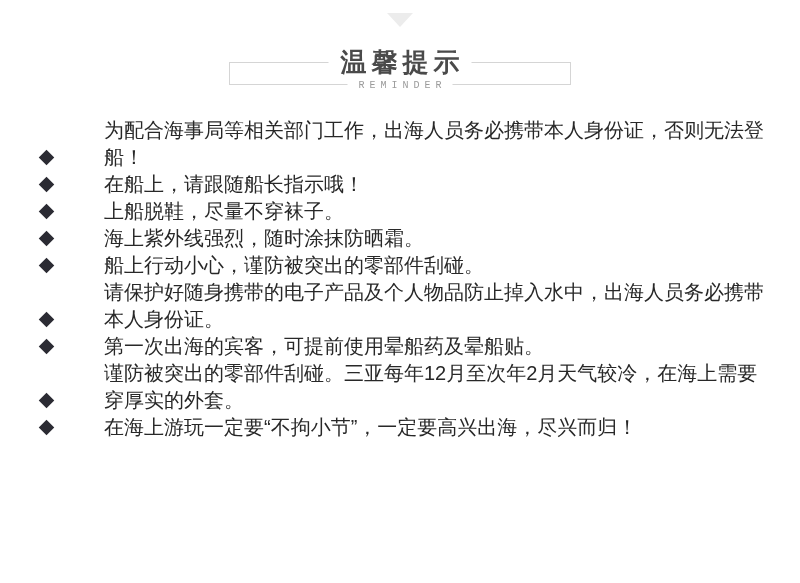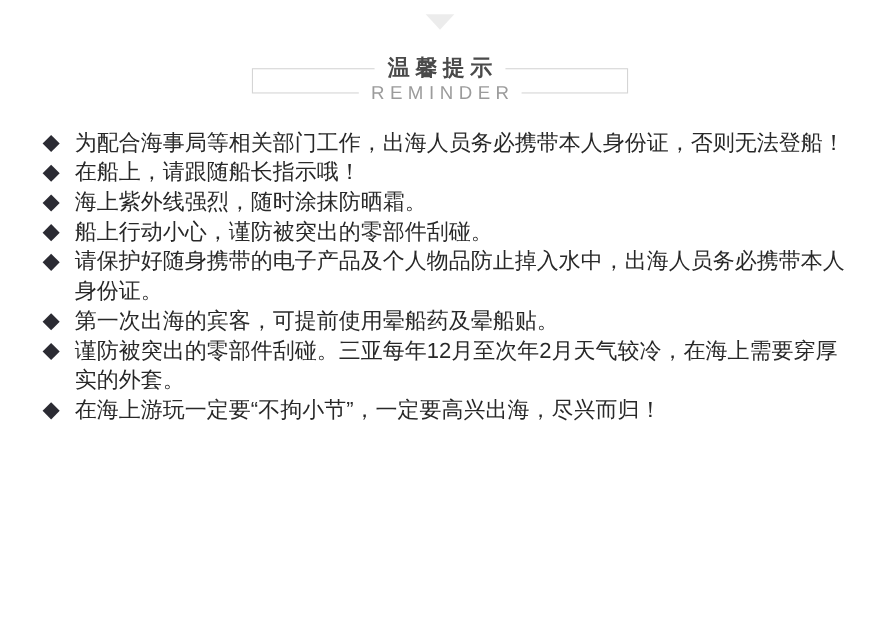--- a/index.html
+++ b/index.html
@@ -34,51 +34,53 @@
     border: 1px solid var(--border, #d5d5d5);
     box-sizing: border-box;
   }
   .header-title {
     position: absolute;
     left: 50%;
     top: -1px;
     transform: translate(-50%, -50%);
     background: #ffffff;
     white-space: nowrap;
-    font-size: 20px;
+    font-size: 26px;
     font-weight: bold;
     letter-spacing: 5px;
     color: var(--title, #4a4a4a);
     padding: 0 7px 0 12px;
   }
   .header-subtitle {
     position: absolute;
     left: 50%;
     bottom: -1px;
     transform: translate(-50%, 50%);
     background: #ffffff;
     white-space: nowrap;
-    font-size: 17px;
+    font-size: 10px;
     letter-spacing: 5px;
     color: var(--subtitle, #9b9b9b);
     padding: 0 6px 0 11px;
+    font-family: Liberation Mono, monospace;
   }
 
   
   .tips-list {
     list-style: none;
     margin: 32px 30px 0 38px;
     padding: 0;
   }
   .tip-item {
     display: flex;
-    align-items: flex-start;
+    align-items: flex-end;
     font-size: 20px;
     line-height: 27px;
     color: var(--text, #282828);
+    gap: 36px;
   }
   .bullet {
     flex: 0 0 30px;
     position: relative;
     height: 27px;
   }
   .bullet::before {
     content: "";
     position: absolute;
     left: 3px;
@@ -109,20 +111,24 @@
     <li class="tip-item">
       <span class="bullet"></span>
       <span class="tip-text">为配合海事局等相关部门工作，出海人员务必携带本人身份证，否则无法登船！</span>
     </li>
     <li class="tip-item">
       <span class="bullet"></span>
       <span class="tip-text">在船上，请跟随船长指示哦！</span>
     </li>
     <li class="tip-item">
       <span class="bullet"></span>
+      <span class="tip-text">上船脱鞋，尽量不穿袜子。</span>
+    </li>
+    <li class="tip-item">
+      <span class="bullet"></span>
       <span class="tip-text">海上紫外线强烈，随时涂抹防晒霜。</span>
     </li>
     <li class="tip-item">
       <span class="bullet"></span>
       <span class="tip-text">船上行动小心，谨防被突出的零部件刮碰。</span>
     </li>
     <li class="tip-item">
       <span class="bullet"></span>
       <span class="tip-text">请保护好随身携带的电子产品及个人物品防止掉入水中，出海人员务必携带本人身份证。</span>
     </li>

